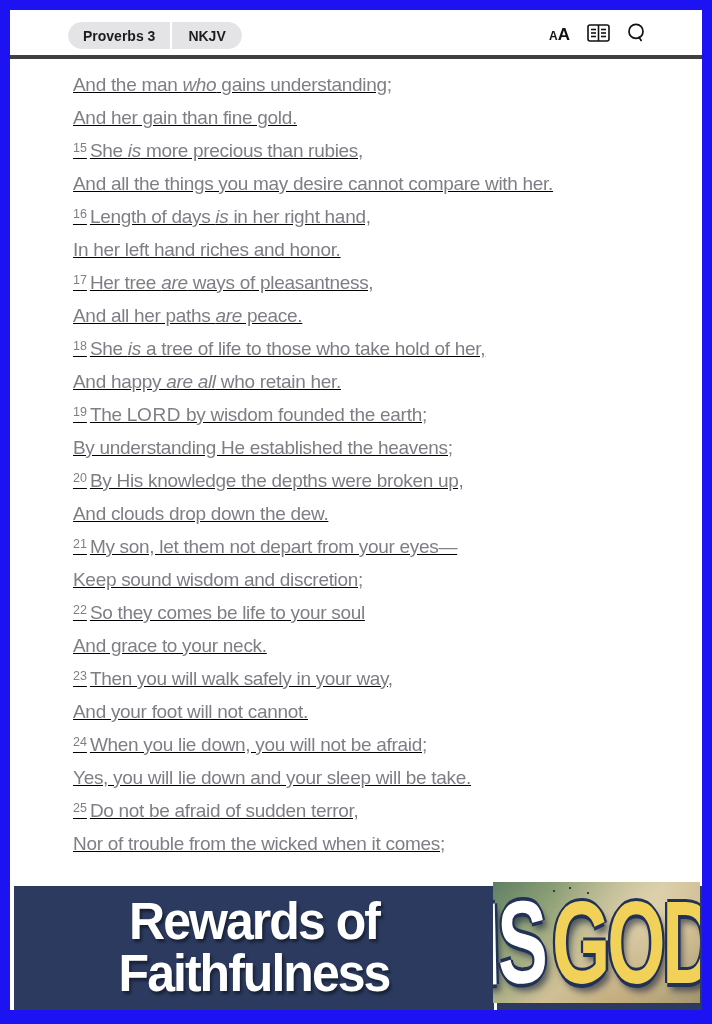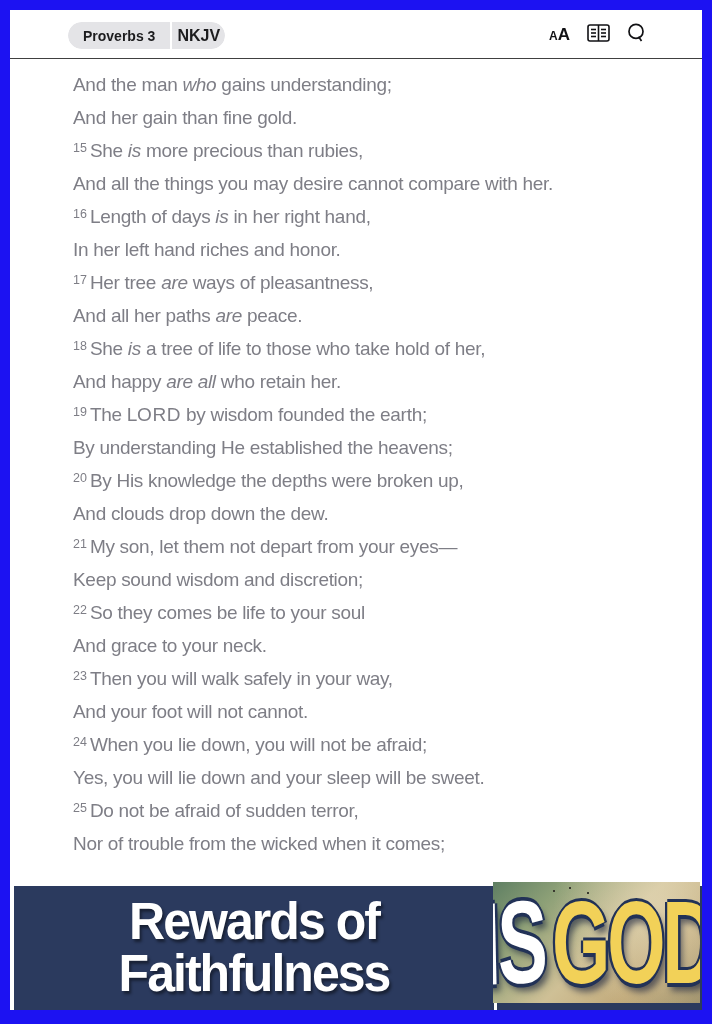--- a/index.html
+++ b/index.html
@@ -9,43 +9,44 @@
     background:#1c12f2;
     font-family:"Liberation Sans", sans-serif;
   }
   .content{
     position:absolute;left:10px;top:10px;width:692px;height:1000px;
     background:#ffffff;overflow:hidden;
   }
   
   .header{
     position:relative;height:49px;background:#ffffff;
-    border-bottom:1px solid #404040;
+    border-bottom:4px solid #404040;
   }
   .ref-pill{
     position:absolute;left:58px;top:12px;height:27px;
     display:flex;align-items:stretch;border-radius:14px;overflow:hidden;
   }
   .ref-seg{
     background:#e4e4e7;color:#1c1c1e;display:flex;align-items:center;
     font-weight:700;cursor:pointer;border:none;
   }
   .ref-seg.book{font-size:14px;padding:0 15px;margin-right:2px;border-radius:14px 0 0 14px;}
-  .ref-seg.trans{font-size:16px;padding:0 5px;border-radius:0 14px 14px 0;}
+  .ref-seg.trans{font-size:14px;padding:0 16px;border-radius:0 14px 14px 0;}
   .header-icons{
     position:absolute;right:56px;top:0;height:49px;
     display:flex;align-items:center;gap:17px;color:#111114;
   }
   .aa-btn{display:flex;align-items:baseline;font-weight:600;cursor:pointer;color:#111114;}
   .aa-btn .a1{font-size:12px;}
   .aa-btn .a2{font-size:17px;}
   .icon-btn{display:flex;align-items:center;cursor:pointer;}
   
   .bible-text{
     padding:9px 35px 0 63px;
+    text-decoration:underline;
   }
   .verse-line{
     height:33px;line-height:33px;font-size:19px;letter-spacing:-0.3px;
     color:#7e7e86;white-space:nowrap;
   }
   .verse-line .it{font-style:italic;}
   .verse-line .vn{
     font-size:12.5px;position:relative;top:-5px;margin-right:3px;letter-spacing:0;
   }
   .verse-line .sc{font-size:19px;letter-spacing:0.6px;}
@@ -147,21 +148,21 @@
         <div class="verse-line"><span>By understanding He established the heavens;</span></div>
         <div class="verse-line"><span class="vn">20</span><span>By His knowledge the depths were broken up,</span></div>
         <div class="verse-line"><span>And clouds drop down the dew.</span></div>
         <div class="verse-line"><span class="vn">21</span><span>My son, let them not depart from your eyes—</span></div>
         <div class="verse-line"><span>Keep sound wisdom and discretion;</span></div>
         <div class="verse-line"><span class="vn">22</span><span>So they comes be life to your soul</span></div>
         <div class="verse-line"><span>And grace to your neck.</span></div>
         <div class="verse-line"><span class="vn">23</span><span>Then you will walk safely in your way,</span></div>
         <div class="verse-line"><span>And your foot will not cannot.</span></div>
         <div class="verse-line"><span class="vn">24</span><span>When you lie down, you will not be afraid;</span></div>
-        <div class="verse-line"><span>Yes, you will lie down and your sleep will be sweet.</span></div>
+        <div class="verse-line"><span>Yes, you will lie down and your sleep will be take.</span></div>
         <div class="verse-line"><span class="vn">25</span><span>Do not be afraid of sudden terror,</span></div>
         <div class="verse-line"><span>Nor of trouble from the wicked when it comes;</span></div>
       </div>
 
     <div class="banner">
       <div class="banner-left">
         <div>Rewards of</div>
         <div>Faithfulness</div>
       </div>
       <div class="banner-gap"></div>

